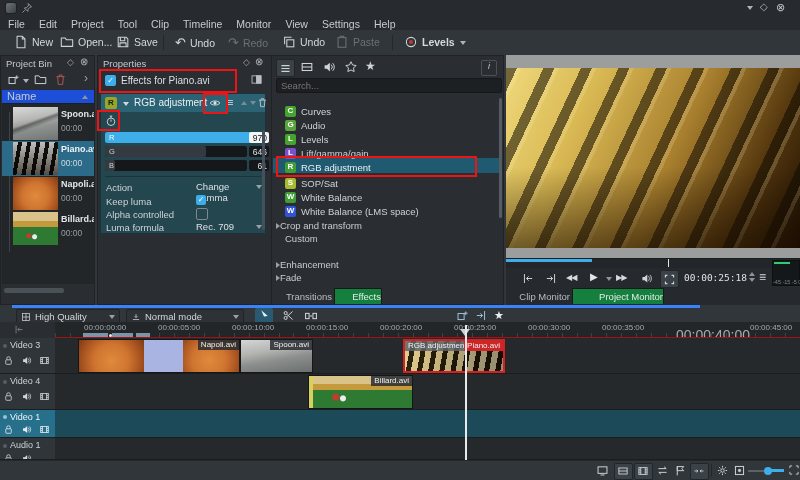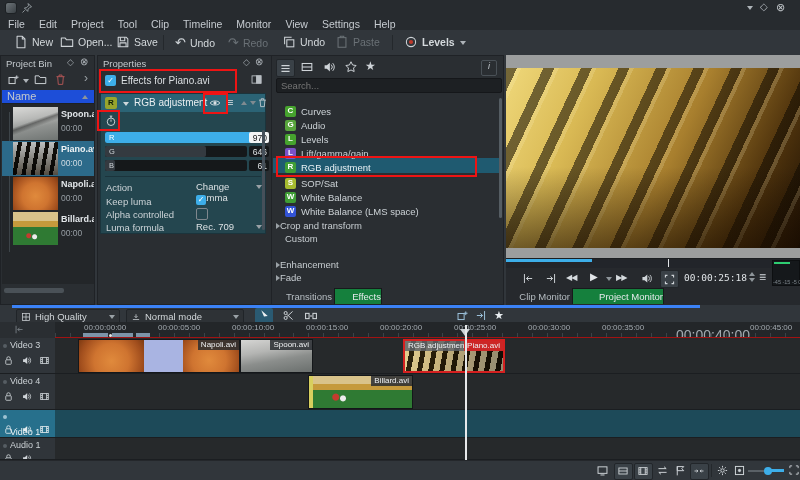--- a/index.html
+++ b/index.html
@@ -669,21 +669,21 @@
       </svg>
     <svg class="ic abs" style="left:21px;top:17px" width="11" height="11" viewBox="0 0 16 16">
         <use href="#i-speaker"></use>
       </svg>
     <svg class="ic abs" style="left:39px;top:17px" width="11" height="11" viewBox="0 0 16 16">
         <use href="#i-film"></use>
       </svg>
   </div>
   <div class="trkhdr" style="top:410px;height:28px;background:#27708c">
     <span class="abs" style="left:3px;top:5px;width:4px;height:4px;border-radius:50%;background:#9cc2d2"></span>
-    <span class="abs" style="left:10px;top:17px;font-size:9px;color:#eaf2f5">Video 1</span>
+    <span class="abs" style="left:10px;top:2px;font-size:9px;color:#eaf2f5">Video 1</span>
     <svg class="ic abs" style="left:3px;top:14px;color:#e2ecef" width="11" height="11" viewBox="0 0 16 16">
         <use href="#i-lock"></use>
       </svg>
     <svg class="ic abs" style="left:21px;top:14px;color:#e2ecef" width="11" height="11" viewBox="0 0 16 16">
         <use href="#i-speaker"></use>
       </svg>
     <svg class="ic abs" style="left:39px;top:14px;color:#e2ecef" width="11" height="11" viewBox="0 0 16 16">
         <use href="#i-film"></use>
       </svg>
   </div>

